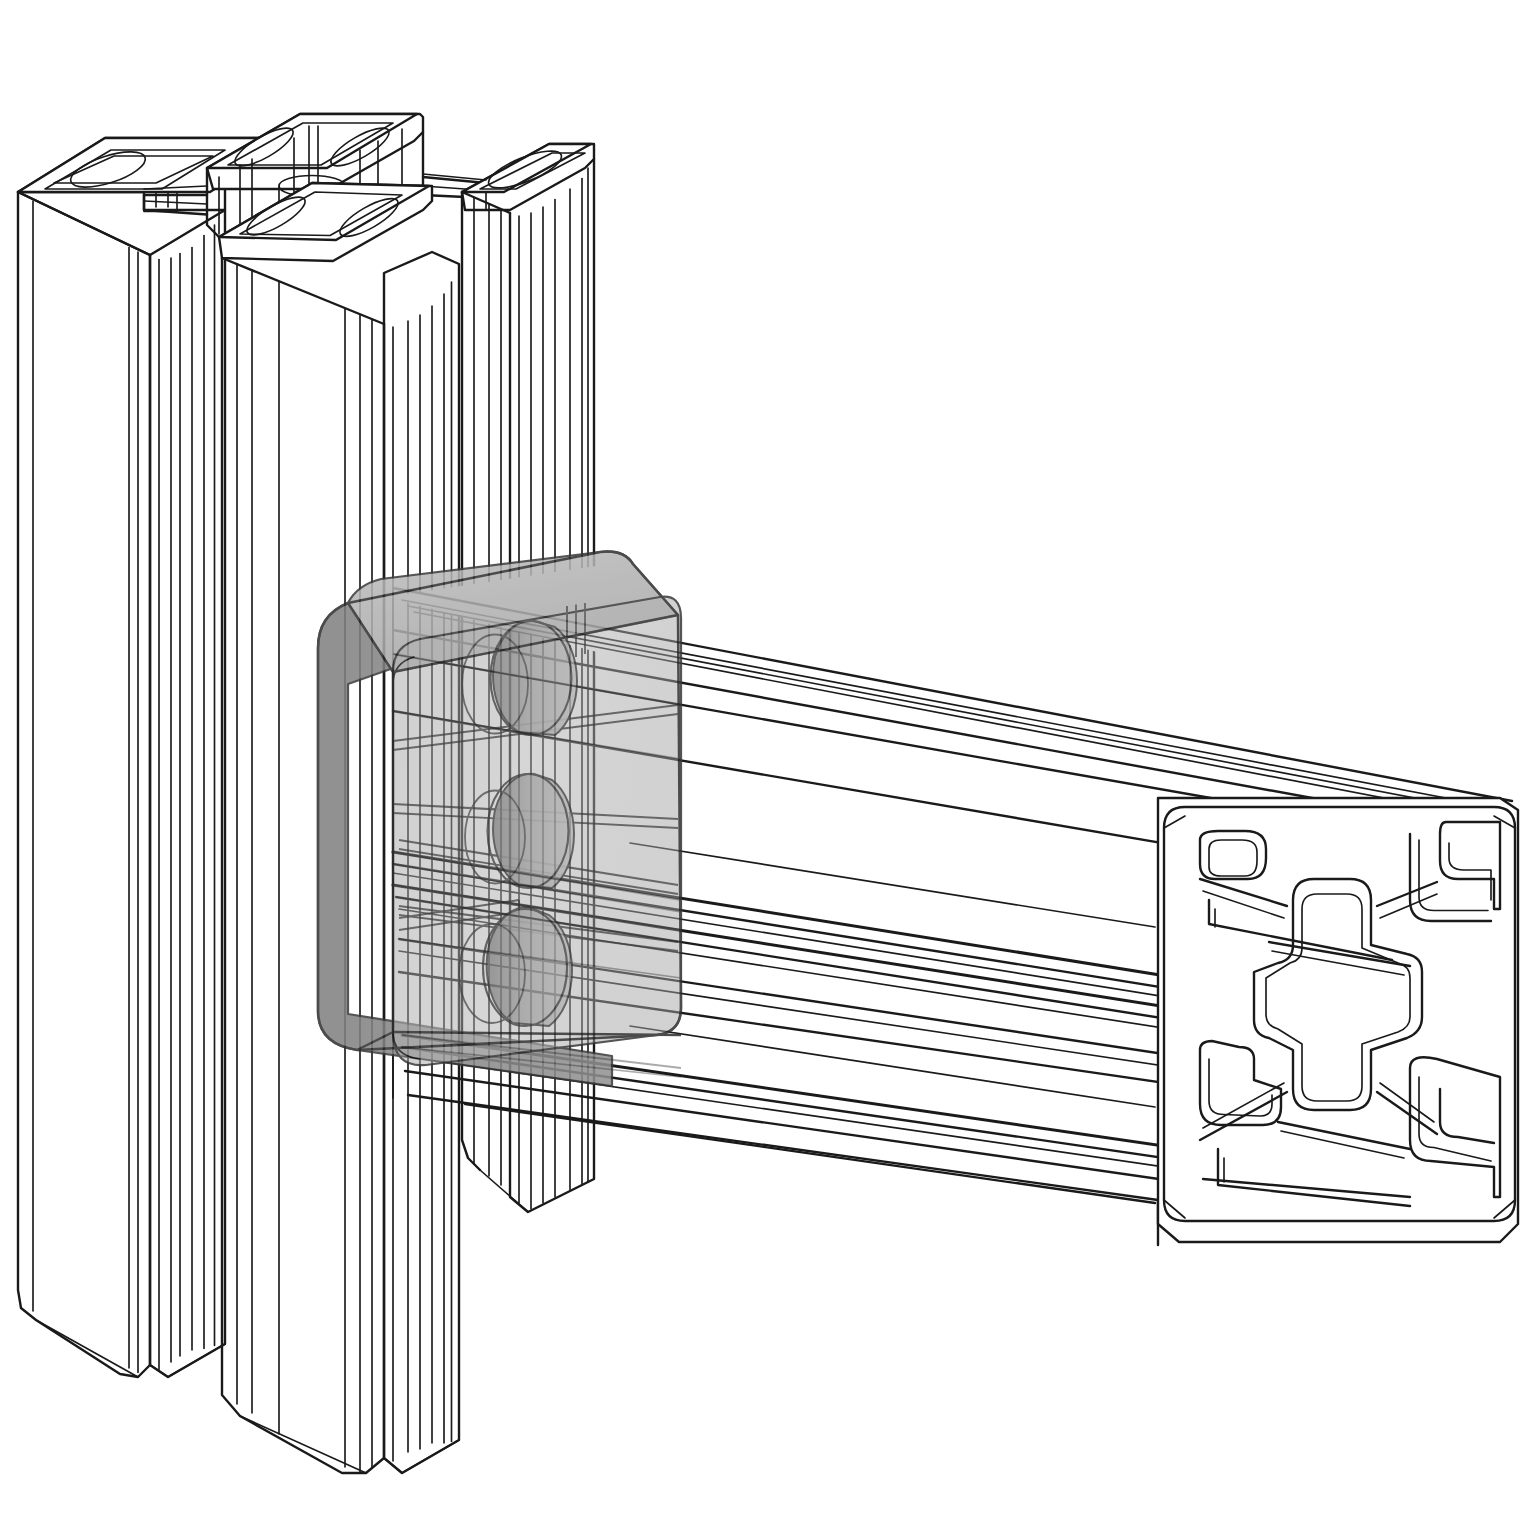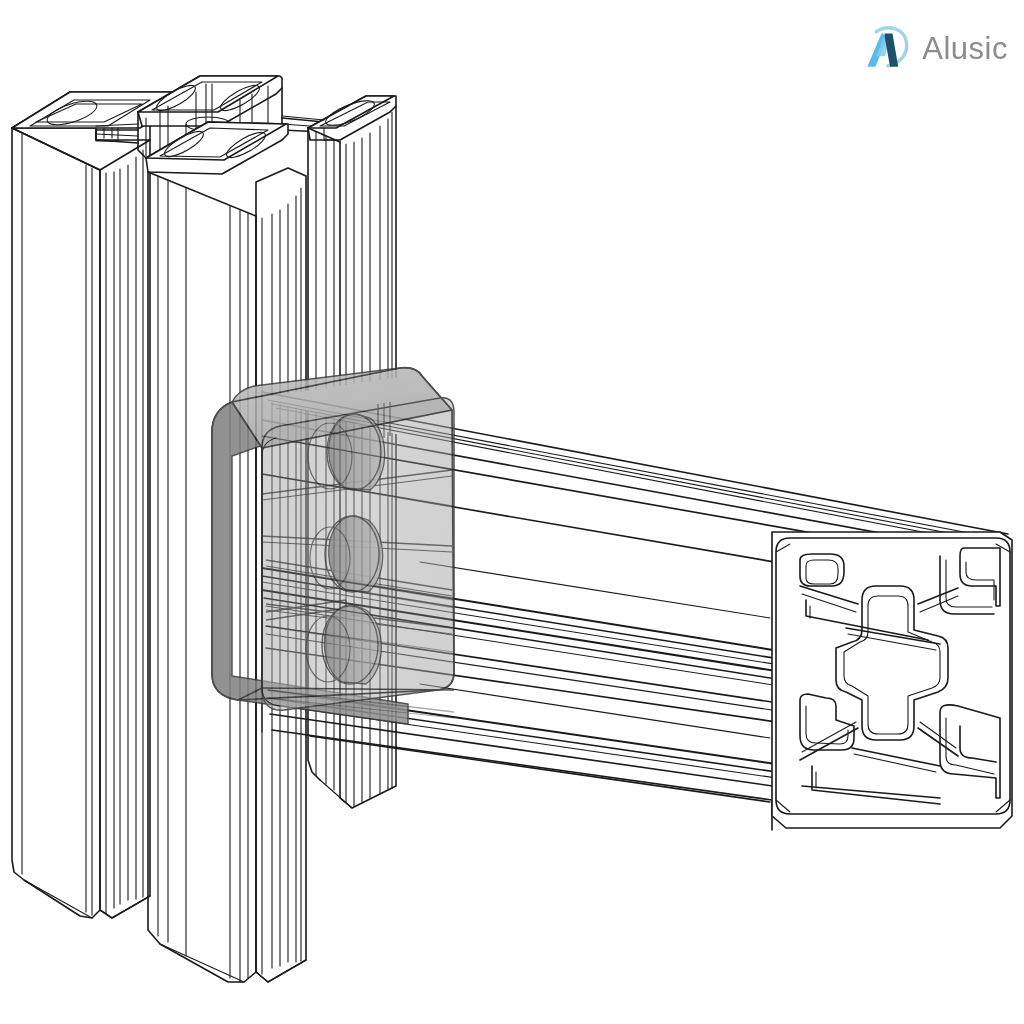--- a/index.html
+++ b/index.html
@@ -439,29 +439,14 @@
                L238,700
                q-26,-4 -26,-26
                Z"></path>
       <path fill="none" stroke="#2e2e2e" stroke-width="1.6" d="M232,402 L262,448 L262,688 L238,700"></path>
       <path fill="none" stroke="#2e2e2e" stroke-width="1.6" d="M262,448 L452,410"></path>
       <path fill="none" stroke="#2e2e2e" stroke-width="1.6" d="M262,688 L454,690"></path>
     </g>
 
   </svg>
 
-  <div id="brand">
-    <svg id="brand-mark" viewBox="0 0 64 64" xmlns="http://www.w3.org/2000/svg">
-
-      <path d="M20,12 C34,2 54,8 57,24 C60,40 48,52 34,54" fill="none" stroke="#9fd4ec" stroke-width="4.2" stroke-linecap="round"></path>
-
-      <path d="M27,13 L9,55 L19,55 L33,20 Z" fill="#5cbbe6"></path>
-
-      <path d="M29,18 L20,42 L31,42 L34,28 Z" fill="#7fcbec" opacity="0.85"></path>
-
-      <path d="M30,14 L40,14 L47,55 L37,55 L31,22 Z" fill="#1f4f6b"></path>
-
-      <path d="M24,40 L40,40 L41,46 L22,46 Z" fill="#ffffff" opacity="0.0"></path>
-    </svg>
-    <span id="brand-word" style="color: rgb(140, 140, 140);">Alusic</span>
-  </div>
 
 </div>
 
 </body></html>

